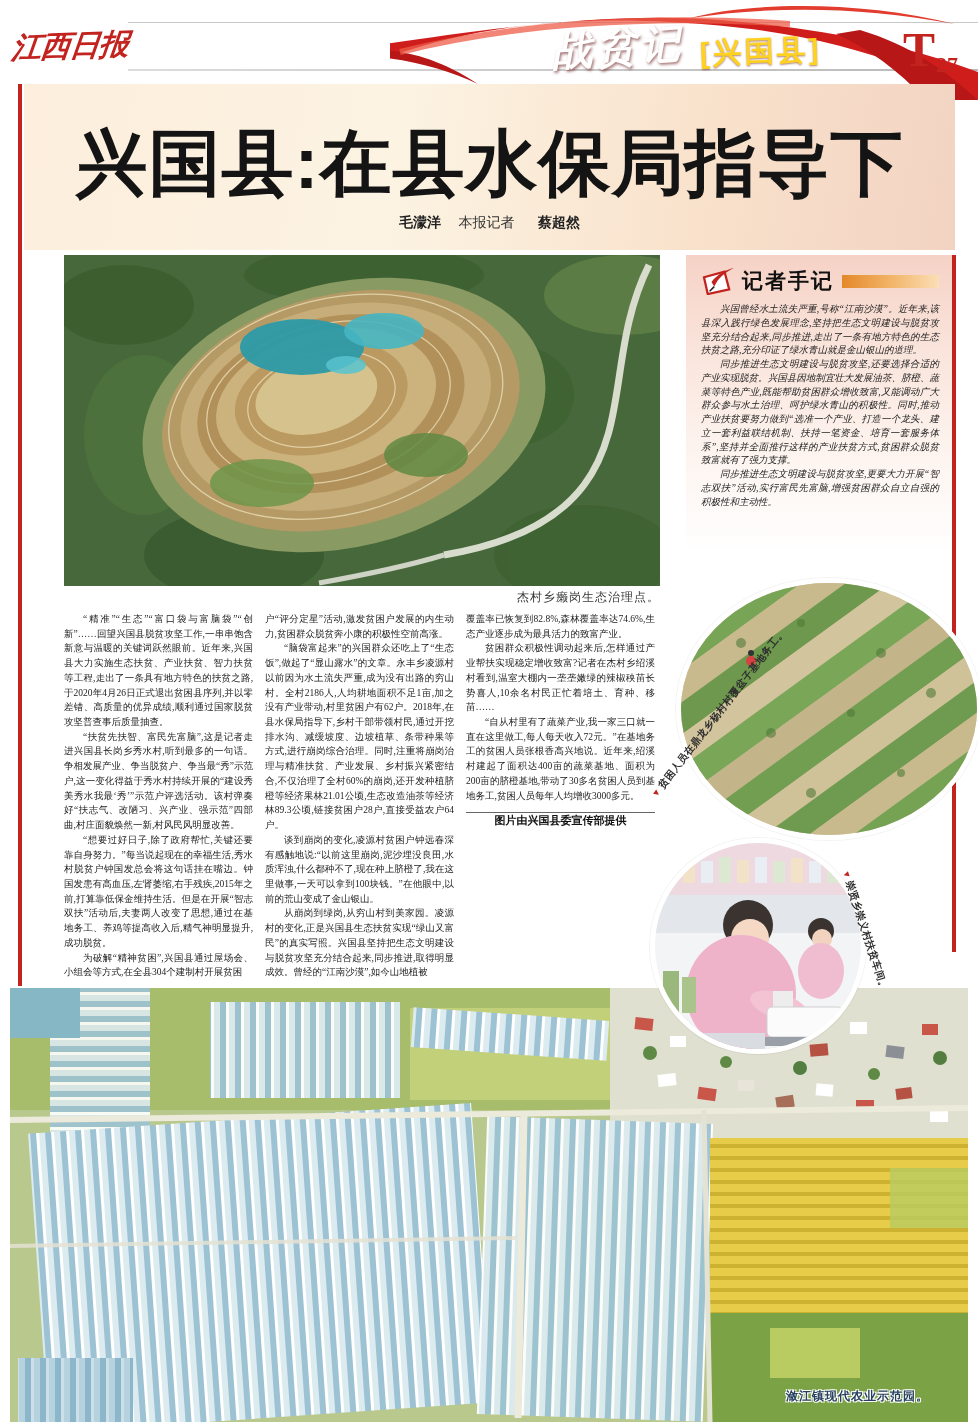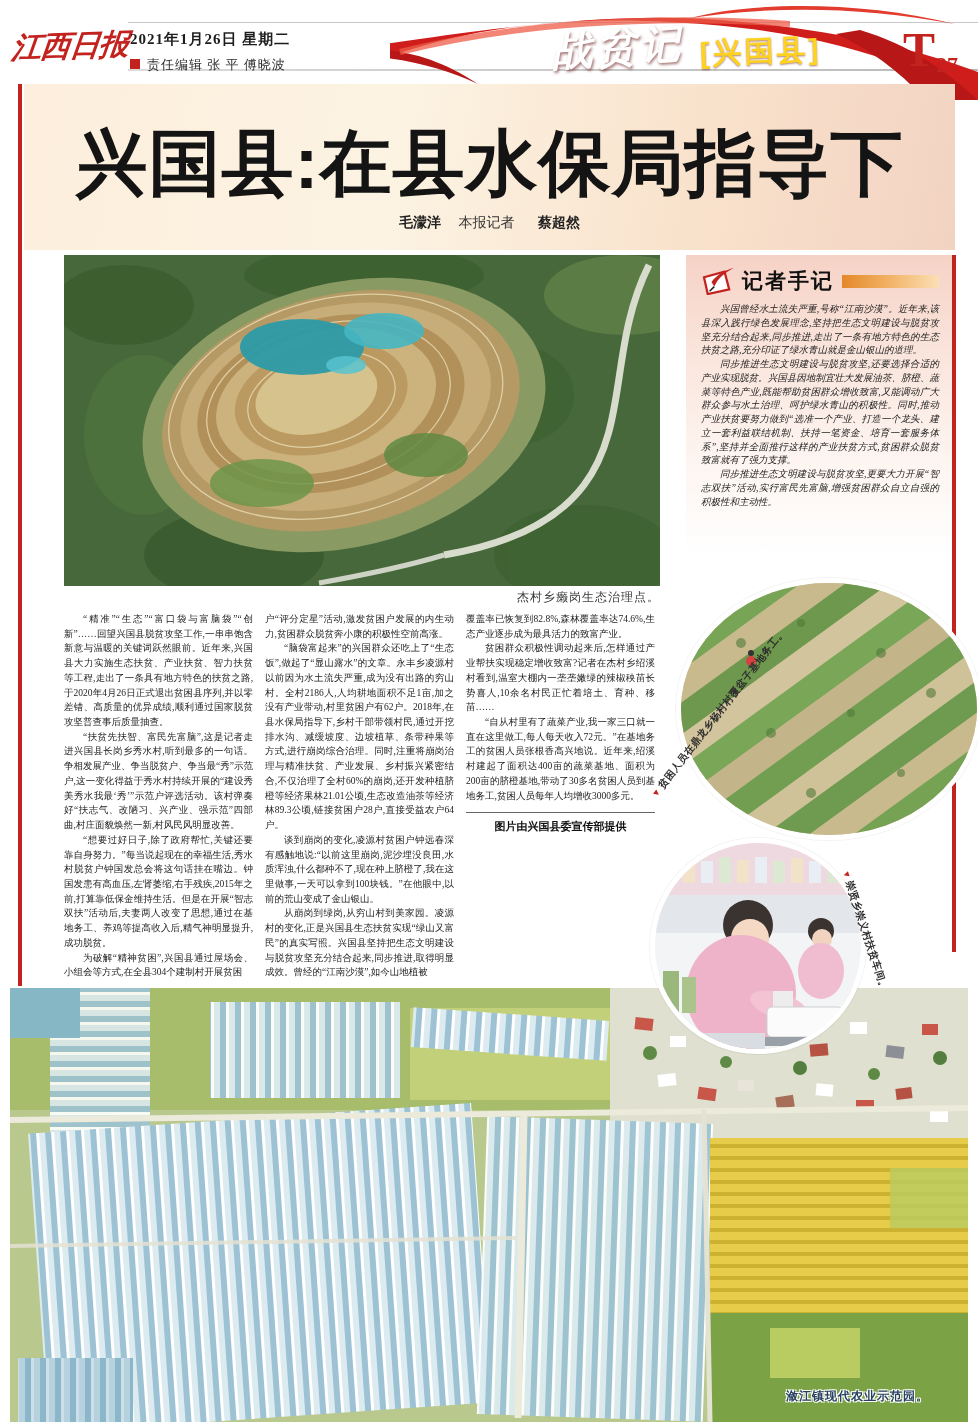--- a/index.html
+++ b/index.html
@@ -67,36 +67,32 @@
   .notes-bar{flex:1;height:13px;margin-left:8px;background:linear-gradient(90deg,#e4882a,#f2b467,#fbdfb6);}
   .notes p{margin:0;font-size:9.5px;line-height:1.45;text-align:justify;color:#222;
         font-style:italic;text-indent:2em;}
 
   
   .cols{position:absolute;left:64px;top:612px;width:592px;height:374px;display:flex;gap:12px;
         overflow:hidden;z-index:2;}
   .col{width:189px;flex:none;}
   .col p{margin:0;font-size:9.5px;line-height:1.55;text-align:justify;color:#1c1c1c;text-indent:2em;}
   .col p.cont{text-indent:0;}
-  .credit{margin-top:9px;padding-top:6px;border-top:1px solid #666;text-align:center;
+  .credit{margin-top:9px;padding-top:0;border-top:1px solid #666;text-align:center;
         font-size:11px;font-weight:800;font-family:"Liberation Sans",sans-serif;color:#111;}
 </style>
 </head>
 <body>
 
 <div class="page">
 
   <div class="hairline" style="left:128px;top:22px;width:850px;"></div>
   <div class="hairline" style="left:128px;top:69px;width:850px;height:2px;background:linear-gradient(90deg,#dcdcdc,#b9b9b9);"></div>
 
   <div class="logo">江西日报</div>
-  <div class="dateblock">
-    <div class="date">2021年1月26日 星期二</div>
-    <div class="editors"><span class="sq"></span><span>责任编辑 张 平 傅晓波</span></div>
-  </div>
 
   <svg class="ribbon" viewBox="0 0 588 100">
     <path d="M300,18 C380,6 470,6 565,24 C470,0 360,2 300,18 Z" fill="#e23c2e"></path>
     <path d="M-5,58 C80,28 170,16 280,22 C380,27 450,42 520,68 C545,77 565,88 588,100 L588,72 C520,46 430,28 330,20 C220,11 90,30 -5,44 Z" fill="#cf1d1c"></path>
     <path d="M470,30 C520,45 555,70 588,100 L536,100 C508,70 478,48 446,34 Z" fill="#b81717"></path>
     <path d="M-5,58 C30,62 62,72 88,84 C52,60 20,52 -5,50 Z" fill="#b81717"></path>
     <path d="M10,52 C120,24 260,14 400,24" stroke="#ee5c47" stroke-width="6" fill="none" opacity="0.75"></path>
   </svg>
   <div class="banner-title">战贫记</div>
   <div class="banner-region">[兴国县]</div>

